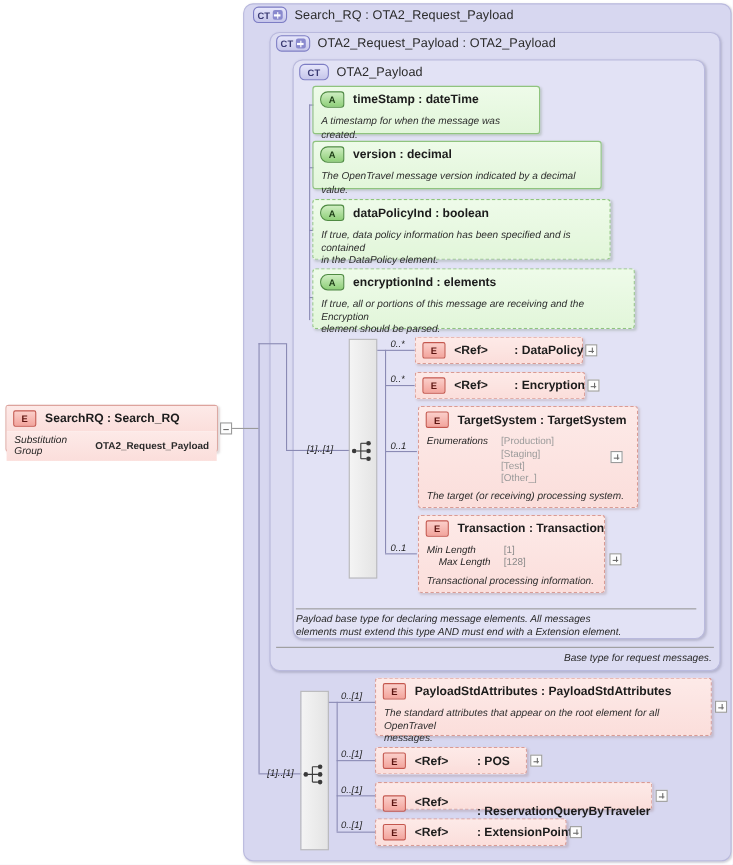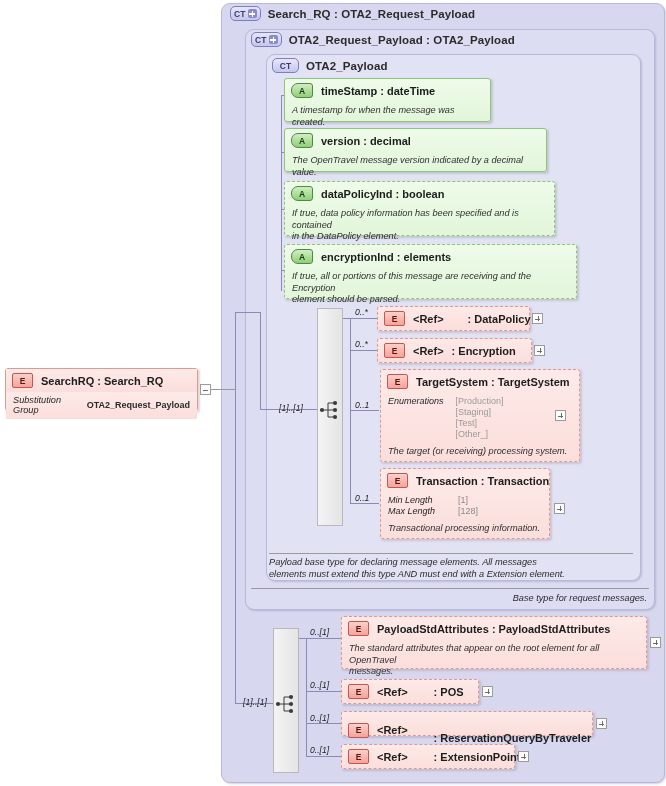--- a/index.html
+++ b/index.html
@@ -24,21 +24,21 @@
   }
   .ctbox.lvl2{ background:#dcdcf2; }
   .ctbox.lvl3{ background:#e2e2f5; }
 
   .ct-head{
     position:absolute;
     display:flex;align-items:center;gap:7px;
     white-space:nowrap;
   }
   .ct-title{
-    font-size:11.5px;font-weight:bold;color:#2b2b2b;
+    font-size:11.5px;font-weight:normal;color:#2b2b2b;
     letter-spacing:.1px;
   }
 
   
   .ct-chip{
     display:inline-flex;align-items:center;justify-content:center;
     height:15px;min-width:27px;padding:0 3px;
     border:1px solid #7d7dc4;border-radius:5px;
     background:linear-gradient(#e6e6fb,#c6c6ea);
     font-size:8.5px;font-weight:bold;color:#3a3a72;
@@ -330,21 +330,21 @@
       </div>
     </div>
   </div>
   <div class="plusbox" style="left:532px;top:313px;"></div>
 
   <div class="node elem opt" style="left:377px;top:338px;width:155px;height:25px;">
     <div class="inner">
       <div class="titlerow">
         <span class="e-chip">E</span>
         <span class="nm">&lt;Ref&gt;</span>
-        <span class="nm" style="">: Encryption</span>
+        <span class="nm" style="margin-left:16px;">: Encryption</span>
       </div>
     </div>
   </div>
   <div class="plusbox" style="left:534px;top:345px;"></div>
 
   <div class="node elem opt" style="left:380px;top:369px;width:200px;height:93px;">
     <div class="inner">
       <div class="titlerow">
         <span class="e-chip">E</span>
         <span class="nm">TargetSystem : TargetSystem</span>
@@ -371,21 +371,21 @@
         <span class="e-chip">E</span>
         <span class="nm">Transaction : Transaction</span>
       </div>
       <div class="sep"></div>
       <div style="padding:3px 7px 3px 7px;font-size:9px;line-height:11px;">
         <div style="display:flex;gap:12px;">
           <span class="facet-lbl" style="width:58px;">Min Length</span>
           <span class="facet-val">[1]</span>
         </div>
         <div style="display:flex;gap:12px;">
-          <span class="facet-lbl" style="width:58px;">Max Length</span>
+          <span class="facet-lbl" style="width:58px;text-align:right;">Max Length</span>
           <span class="facet-val">[128]</span>
         </div>
       </div>
       <div class="sep"></div>
       <div class="doc">Transactional processing information.</div>
     </div>
   </div>
   <div class="plusbox" style="left:554px;top:503px;"></div>
 
   <div class="card" style="left:243px;top:697px;">[1]..[1]</div>

